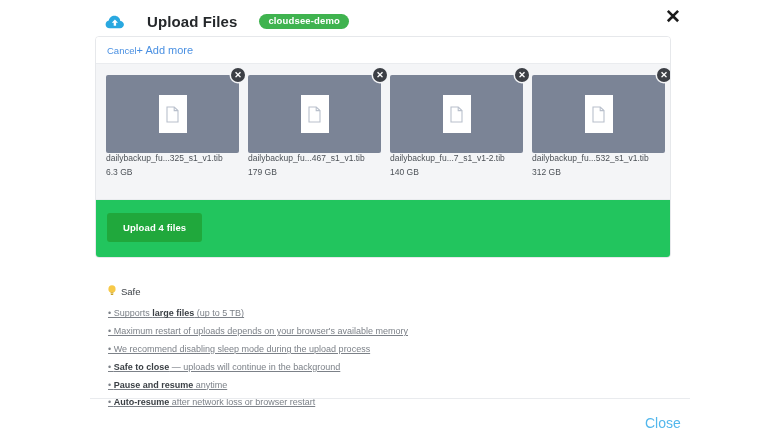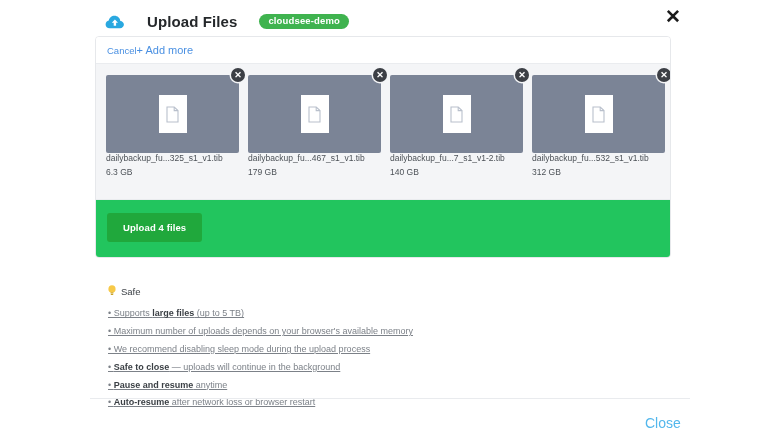--- a/index.html
+++ b/index.html
@@ -321,21 +321,21 @@
         <rect x="2.6" y="7.4" width="2.8" height="1.1" fill="#c9a227"></rect>
         <rect x="2.8" y="8.9" width="2.4" height="1.1" fill="#c9a227"></rect>
       </svg>
     </span>
     <span>Safe</span>
   </div>
   <div class="tip-line">
     <span>• Supports </span><b>large files</b><span> (up to 5 TB)</span>
   </div>
   <div class="tip-line">
-    <span>• Maximum number of uploads depends on your browser's available memory</span><b></b><span></span>
+    <span>• Maximum restart of uploads depends on your browser's available memory</span><b></b><span></span>
   </div>
   <div class="tip-line">
     <span>• We recommend disabling sleep mode during the upload process</span><b></b><span></span>
   </div>
   <div class="tip-line">
     <span>• </span><b>Safe to close</b><span> — uploads will continue in the background</span>
   </div>
   <div class="tip-line">
     <span>• </span><b>Pause and resume</b><span> anytime</span>
   </div>

